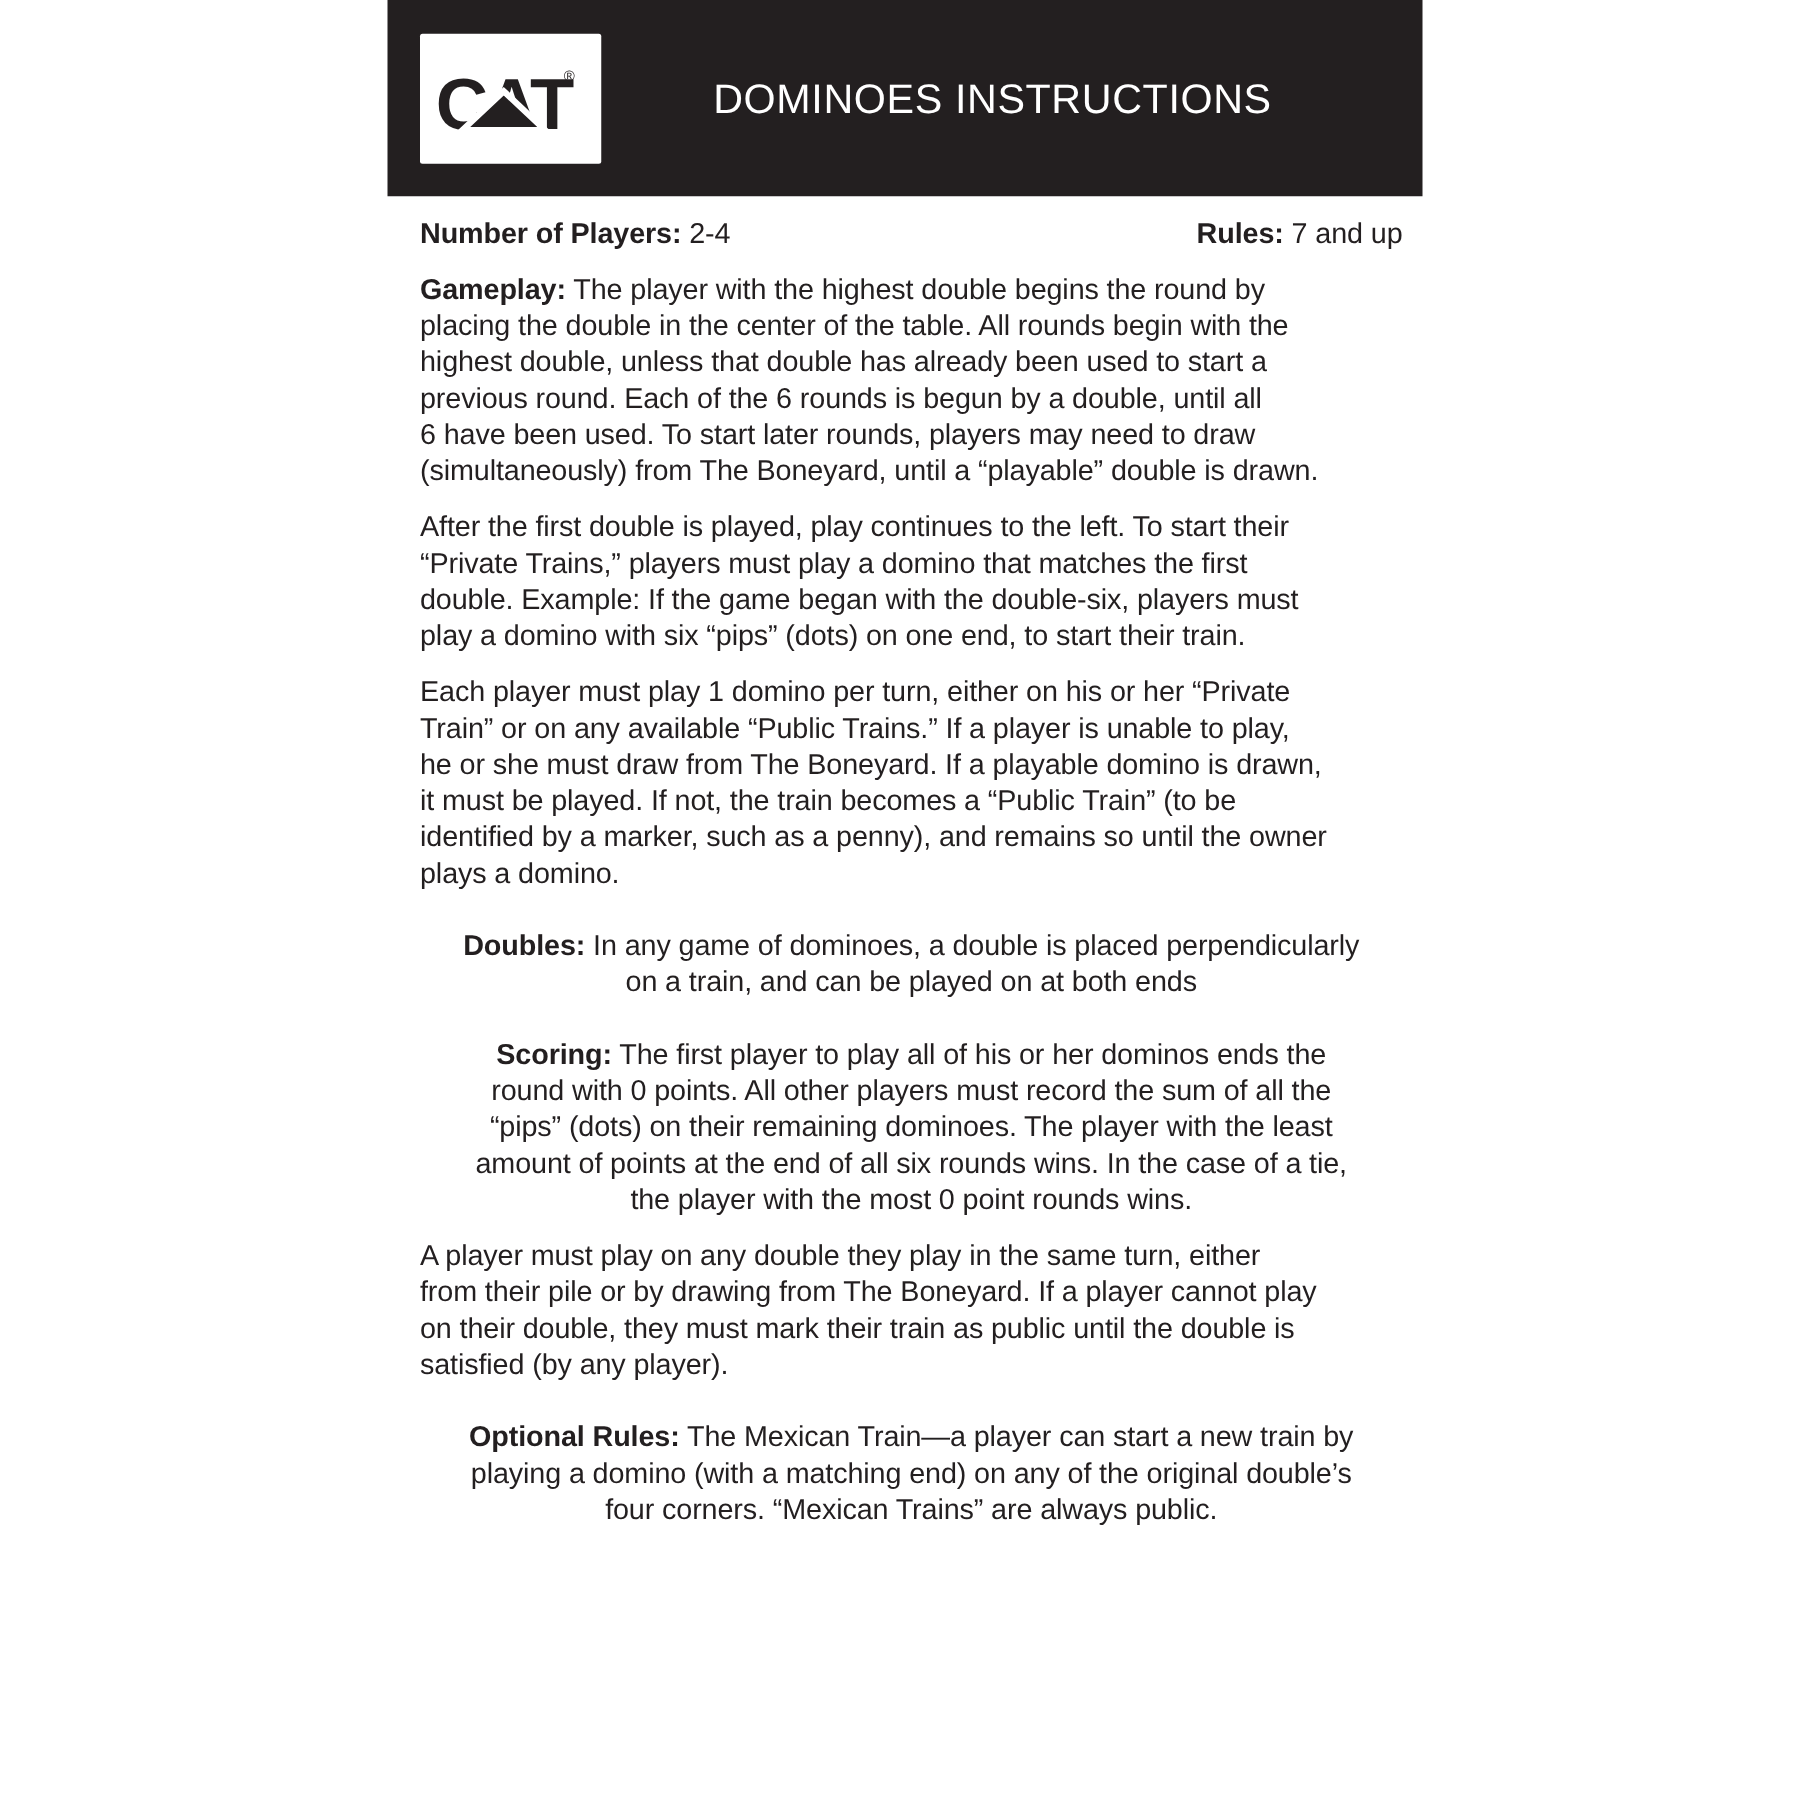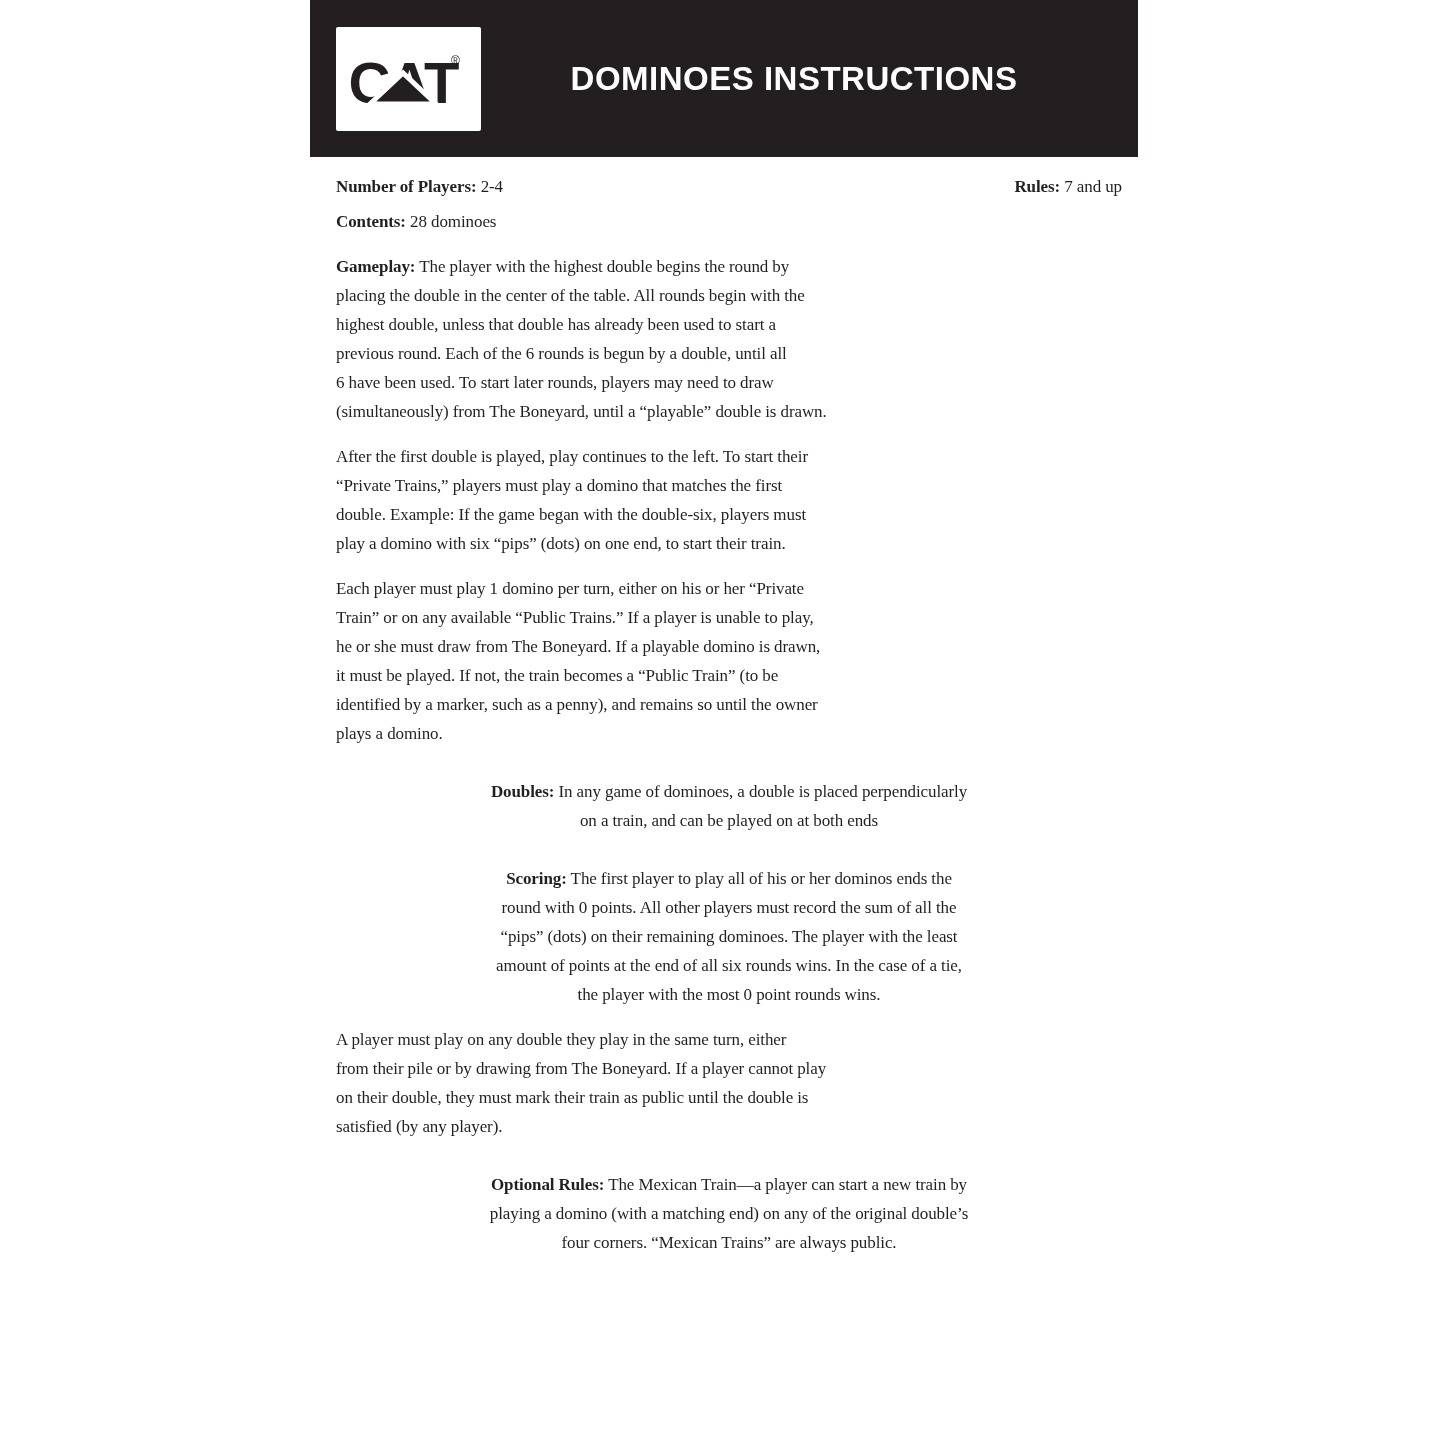--- a/index.html
+++ b/index.html
@@ -42,34 +42,33 @@
     left: 180px;
     right: 40px;
     top: 0;
     height: 100%;
     display: flex;
     align-items: center;
     justify-content: center;
     margin: 0;
     color: #ffffff;
     font-size: 33px;
-    font-weight: bold;
+    font-weight: normal;
     letter-spacing: 0.5px;
     white-space: nowrap;
   }
   
   .content {
     position: absolute;
     left: 336px;
     top: 172px;
     width: 786px;
-    font-size: 17px;
+    font-size: 23px;
     line-height: 29px;
     letter-spacing: -0.1px;
-    font-family: Liberation Serif, serif;
   }
   .meta-line {
     margin: 0 0 6px 0;
   }
   .meta-row {
     display: flex;
     justify-content: space-between;
   }
   .meta-line b, .para b {
     font-weight: bold;
@@ -104,21 +103,20 @@
     <h1 class="banner-title">DOMINOES INSTRUCTIONS</h1>
   </header>
 
   <main class="content">
 
     <div class="meta-line meta-row">
       <p class="meta-line" style="margin:0"><b>Number of Players:</b> <span>2-4</span></p>
       <p class="meta-line" style="margin:0"><b>Rules:</b> <span>7 and up</span></p>
     </div>
 
-    <p class="meta-line"><b>Contents:</b> <span>28 dominoes</span></p>
 
 
     <section id="paragraph-list">
         <p class="para"><b>Gameplay:</b> <span class="ptext">The player with the highest double begins the round by
 placing the double in the center of the table. All rounds begin with the
 highest double, unless that double has already been used to start a
 previous round. Each of the 6 rounds is begun by a double, until all
 6 have been used. To start later rounds, players may need to draw
 (simultaneously) from The Boneyard, until a “playable” double is drawn.</span></p>
         <p class="para"><span class="ptext">After the first double is played, play continues to the left. To start their

